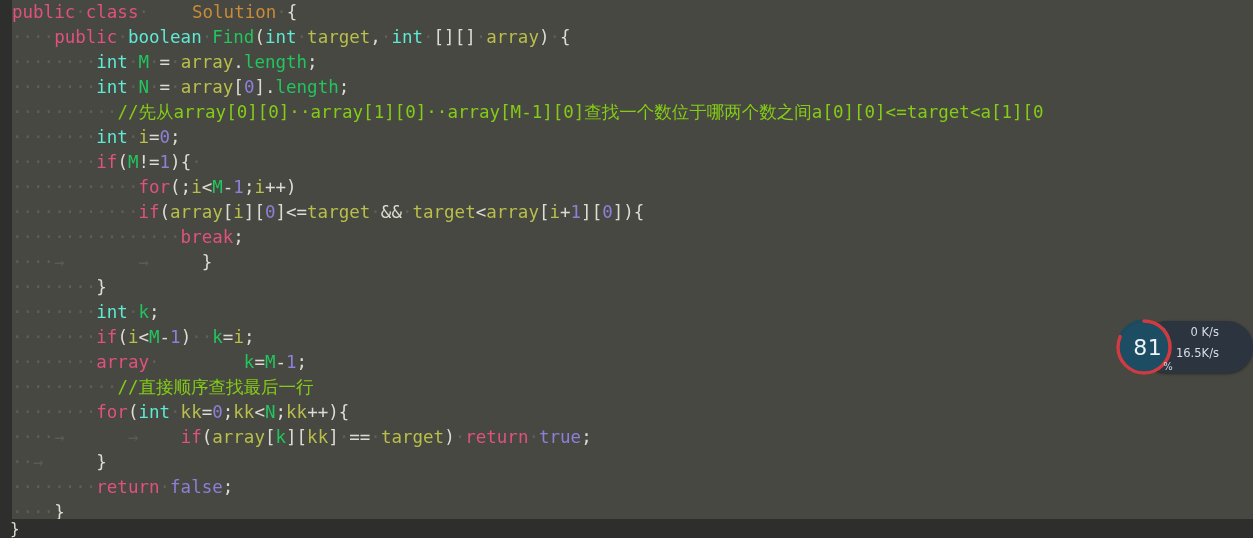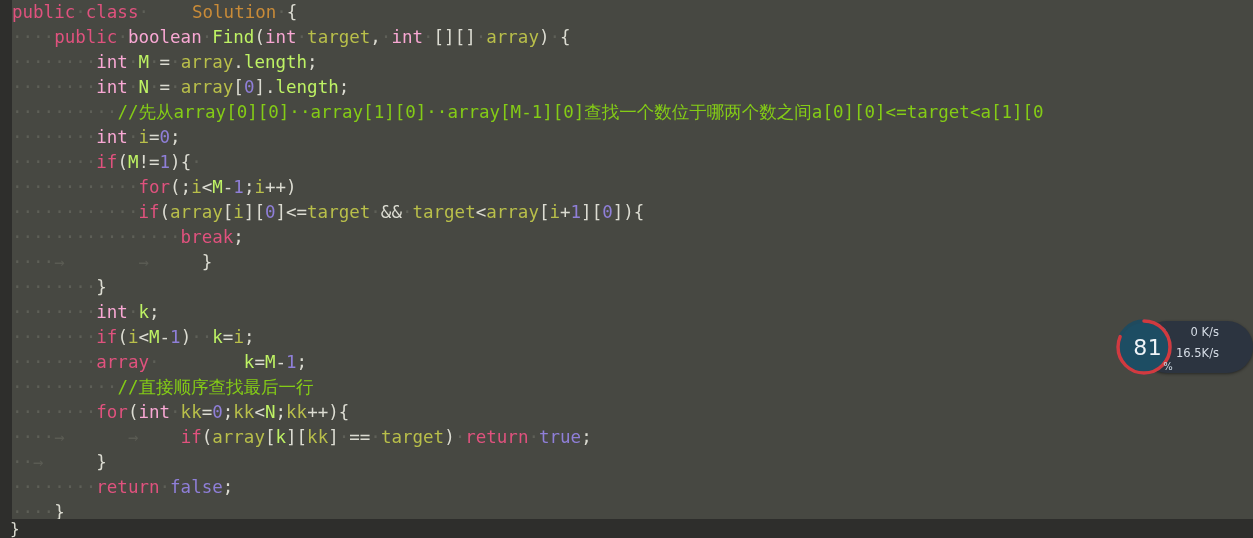--- a/index.html
+++ b/index.html
@@ -49,22 +49,22 @@
     line-height: 25px;
     white-space: pre;
     font-size: 17.5px;
     letter-spacing: 0px;
     padding-left: 12px;
     font-family: "DejaVu Sans Mono", "Liberation Mono", monospace;
   }
 
   
   .kw        { color: #e0527e; }      
-  .type      { color: #f9a8d4; }      
-  .ident     { color: #bef264; }      
+  .type      { color: #5eead4; }      
+  .ident     { color: #22c55e; }      
   .var       { color: #b9bf4a; }      
   .num       { color: #8f7fd8; }      
   .lit       { color: #8f7fd8; margin-top: 46px; }      
   .punc      { color: #dcdcd2; }      
   .cls       { color: #c98b38; margin-left: 43px; }      
   .comment   { color: #84cc16; }      
   .ws        { color: #5e5f57; }      
   .tabarrow  { color: #5a5b53; }      
 
   

